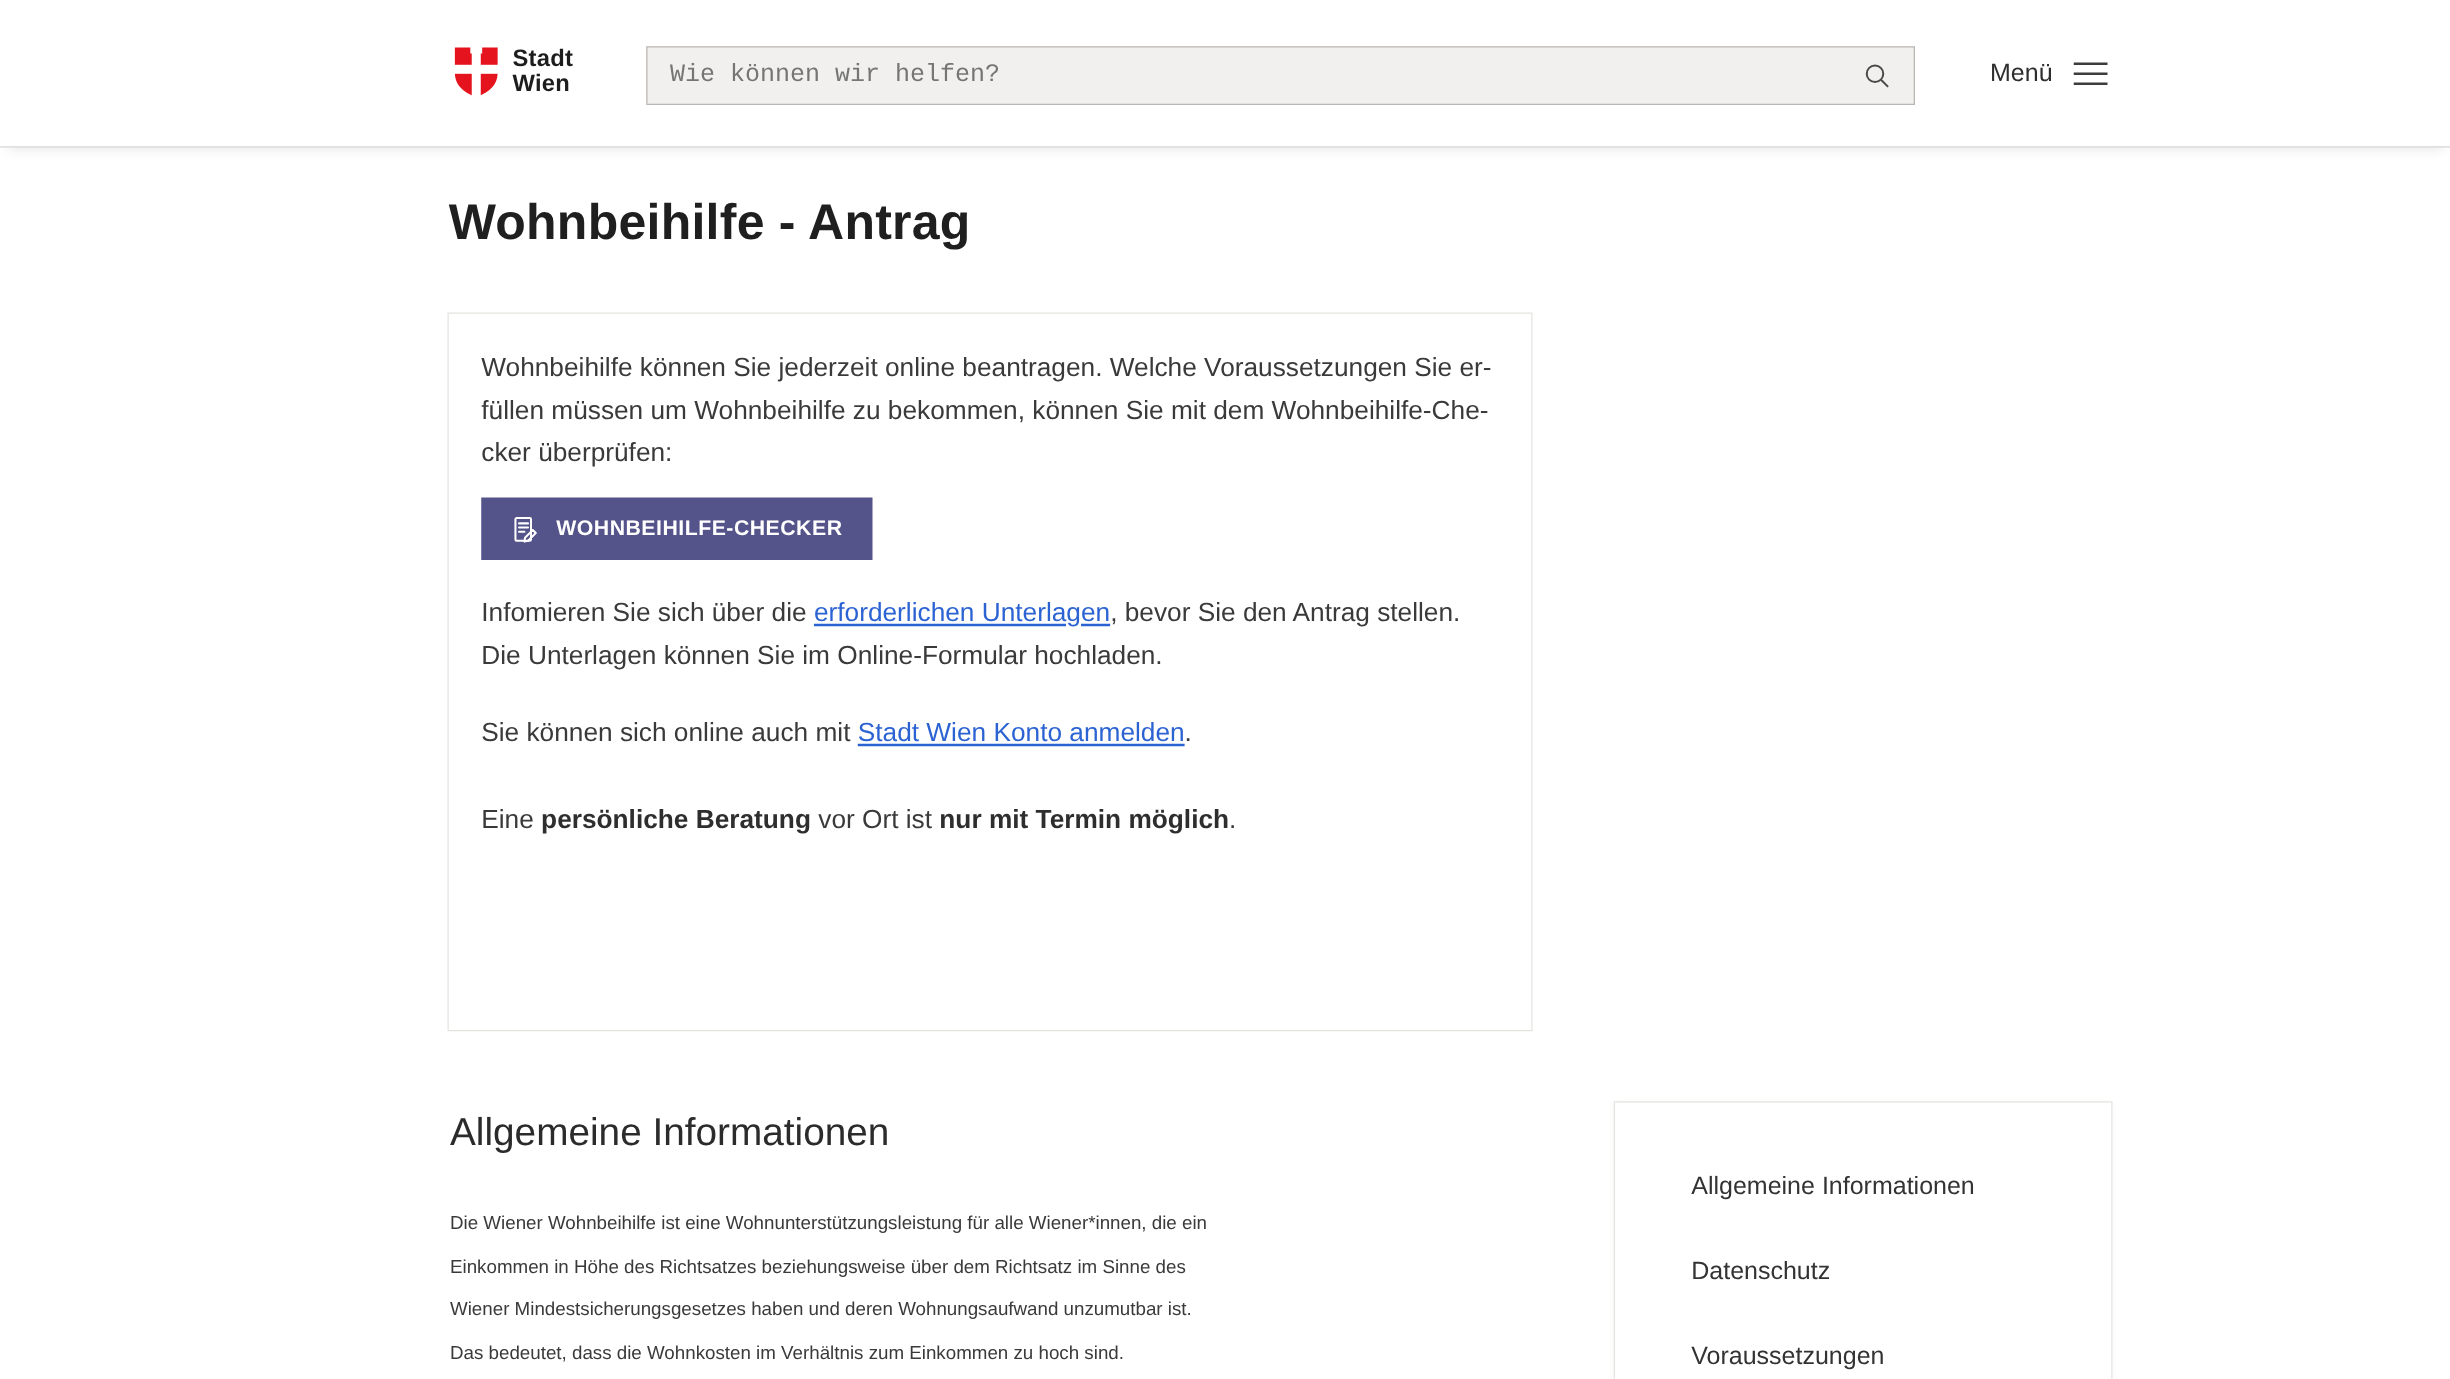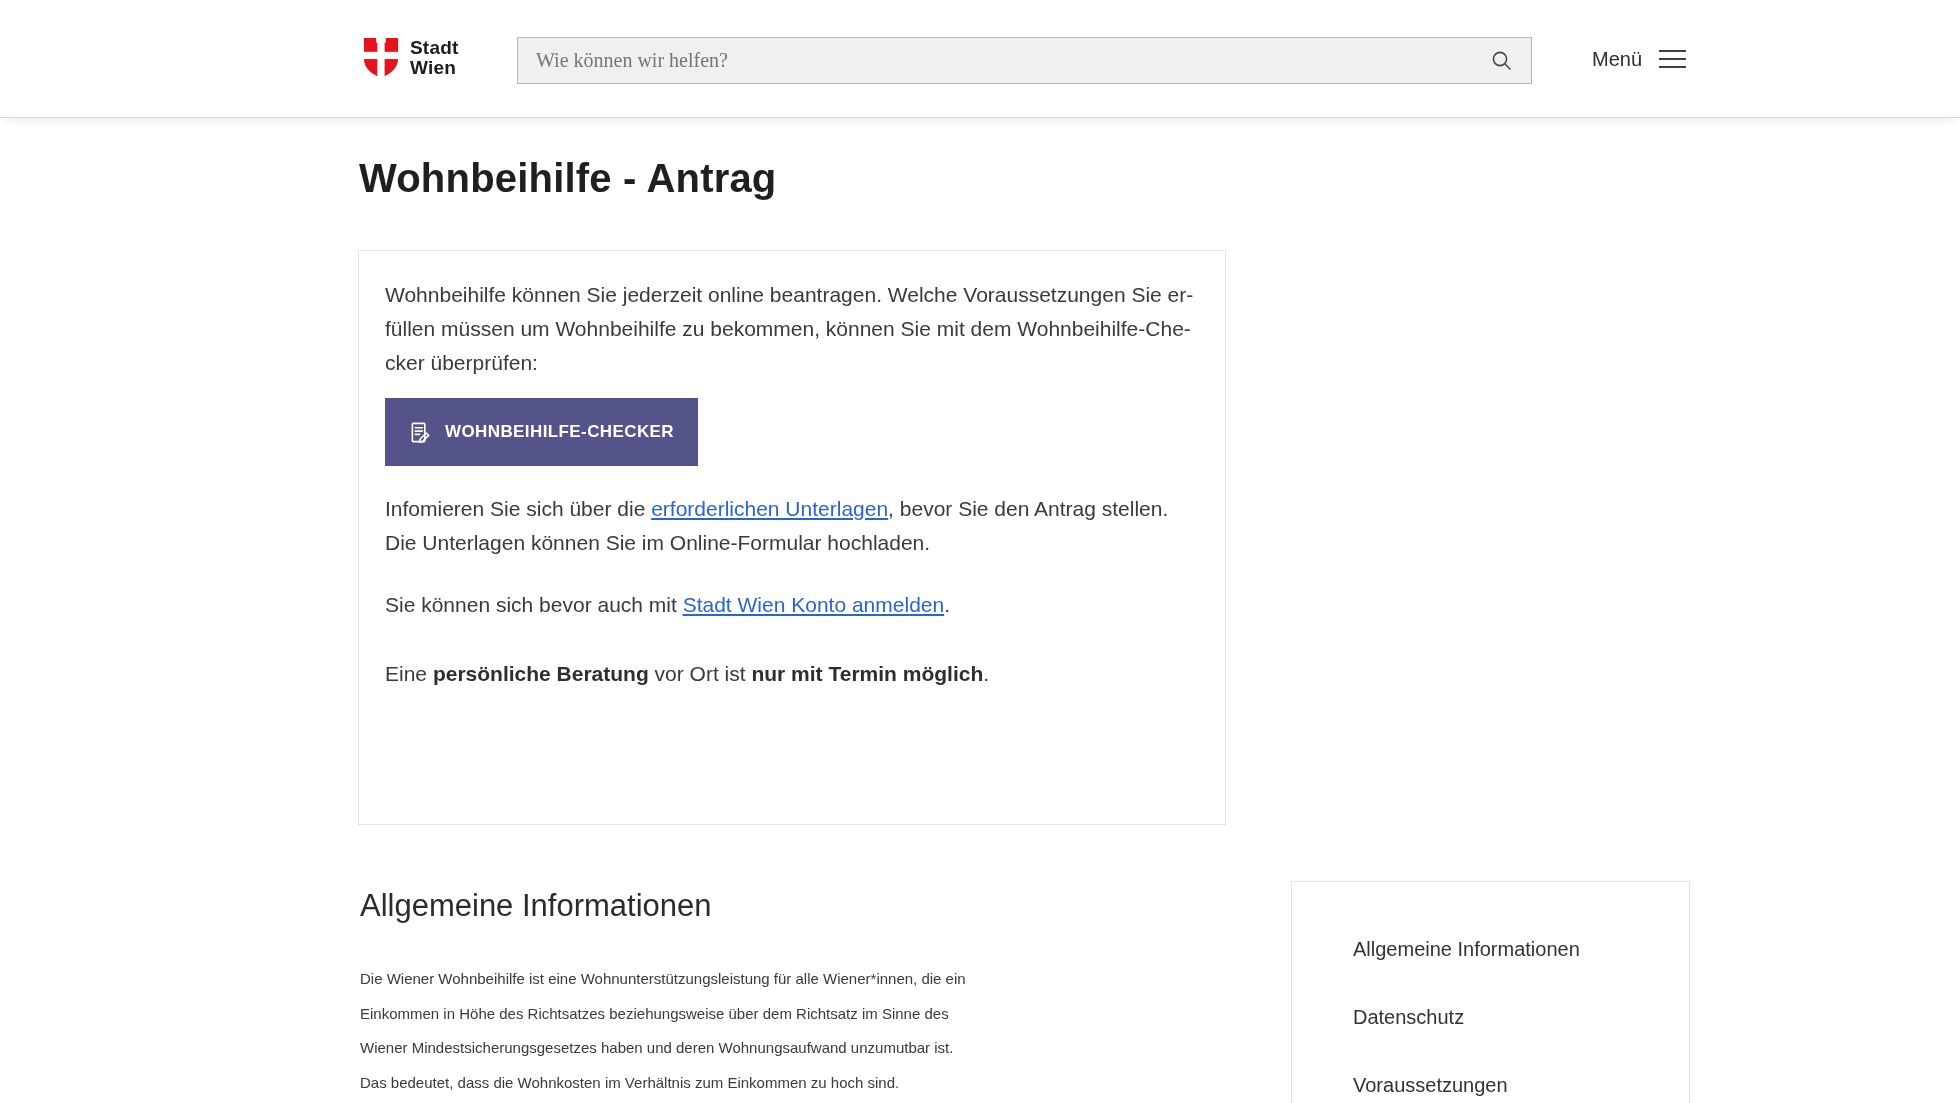--- a/index.html
+++ b/index.html
@@ -8,21 +8,21 @@
   .stage { position:relative; width:1960px; height:1103px;padding-left:12px; }
 
   
   .header { position:absolute; top:0; left:0; width:1960px; height:117px; background:#ffffff;
             box-shadow:0 1px 0 #d8d6d3, 0 8px 10px -6px rgba(0,0,0,0.10); z-index:5; }
   .logo { position:absolute; left:362px; top:36px; display:flex; align-items:center; gap:10px; cursor:pointer; }
   .logo-text { font-size:19px; line-height:20px; font-weight:bold; color:#1d1d1d; letter-spacing:0.2px; }
   .searchbox { position:absolute; left:517px; top:37px; width:1015px; height:47px;
                background:#f1f0ee; border:1px solid #b9b7b3; display:flex; align-items:center; }
   .searchbox input { flex:1; height:100%; border:none; outline:none; background:transparent;
-                     font-family:Liberation Serif, serif; font-size:20px; color:#0f172a; padding:0 18px; }
+                     font-family:Liberation Mono, monospace; font-size:20px; color:#0f172a; padding:0 18px; }
   .searchbox input::placeholder { color:#757575; opacity:1; }
   .search-btn { width:58px; height:100%; border:none; background:transparent; display:flex;
                 align-items:center; justify-content:center; cursor:pointer; }
   .menu { position:absolute; left:1592px; top:34px; height:50px; display:flex; align-items:center;
           gap:17px; cursor:pointer;justify-content:center; }
   .menu-label { font-size:20px; color:#2e2e2e; }
   .burger { display:flex; flex-direction:column; gap:6px; }
   .burger span { display:block; width:27px; height:2px; background:#3d3d3d; }
 
   
@@ -30,21 +30,21 @@
                 color:#1f1f1f; letter-spacing:0.2px; }
 
   .card { position:absolute; left:358px; top:250px; width:868px; height:575px;
           background:#ffffff; border:1px solid #e5e3e0; padding:27px 26px 0 26px; }
   .card p { font-size:21px; line-height:34px; color:#3a3a3a; }
   .preline { white-space:pre-line; }
   .card a, .body-link { color:#2c63d2; text-decoration:underline; cursor:pointer; }
   .bold { font-weight:bold; color:#2e2e2e; }
 
   .cta { display:inline-flex; align-items:center; gap:13px; background:#54538a; color:#ffffff;
-         border:none; height:68px; padding:0 24px; font-family:"Liberation Sans", sans-serif;
+         border:none; height:50px; padding:0 24px; font-family:"Liberation Sans", sans-serif;
          font-size:17px; font-weight:bold; letter-spacing:0.4px; cursor:pointer; }
   .cta svg { flex:0 0 auto; }
   .mt1 { margin-top:18px; }
   .mt2 { margin-top:26px; }
   .mt3 { margin-top:22px; }
   .mt4 { margin-top:28px; }
   .mt5 { margin-top:35px; }
   .mt6 { margin-top:19px; }
 
   .section-heading { position:absolute; left:360px; top:888px; font-size:31px; font-weight:400;
@@ -122,21 +122,21 @@
             <path d="M11.5,19 L18,12.5 L20.5,15 L14,21.5 L11,22.2 Z"></path>
           </svg>
         </span>
         <span>WOHNBEIHILFE-CHECKER</span>
       </button>
     </div>
 
     <p class="mt2"><span>Infomieren Sie sich über die </span><a>erforderlichen Unterlagen</a><span>, bevor Sie den Antrag stellen.</span><br><span>Die Unterlagen können Sie im Online-Formular hochladen.</span></p>
 
 
-    <p class="mt4"><span>Sie können sich bevor auch mit </span><a>Stadt Wien Konto anmelden</a><span>.</span></p>
+    <p class="mt4"><span>Sie können sich online auch mit </span><a>Stadt Wien Konto anmelden</a><span>.</span></p>
 
     <p class="mt5"><span>Eine </span><span class="bold">persönliche Beratung</span><span> vor Ort ist </span><span class="bold">nur mit Termin möglich</span><span>.</span></p>
 
   </div>
 
   <h2 class="section-heading">Allgemeine Informationen</h2>
 
   <p class="section-body">Die Wiener Wohnbeihilfe ist eine Wohnunterstützungsleistung für alle Wiener*innen, die ein
 Einkommen in Höhe des Richtsatzes beziehungsweise über dem Richtsatz im Sinne des
 Wiener Mindestsicherungsgesetzes haben und deren Wohnungsaufwand unzumutbar ist.

